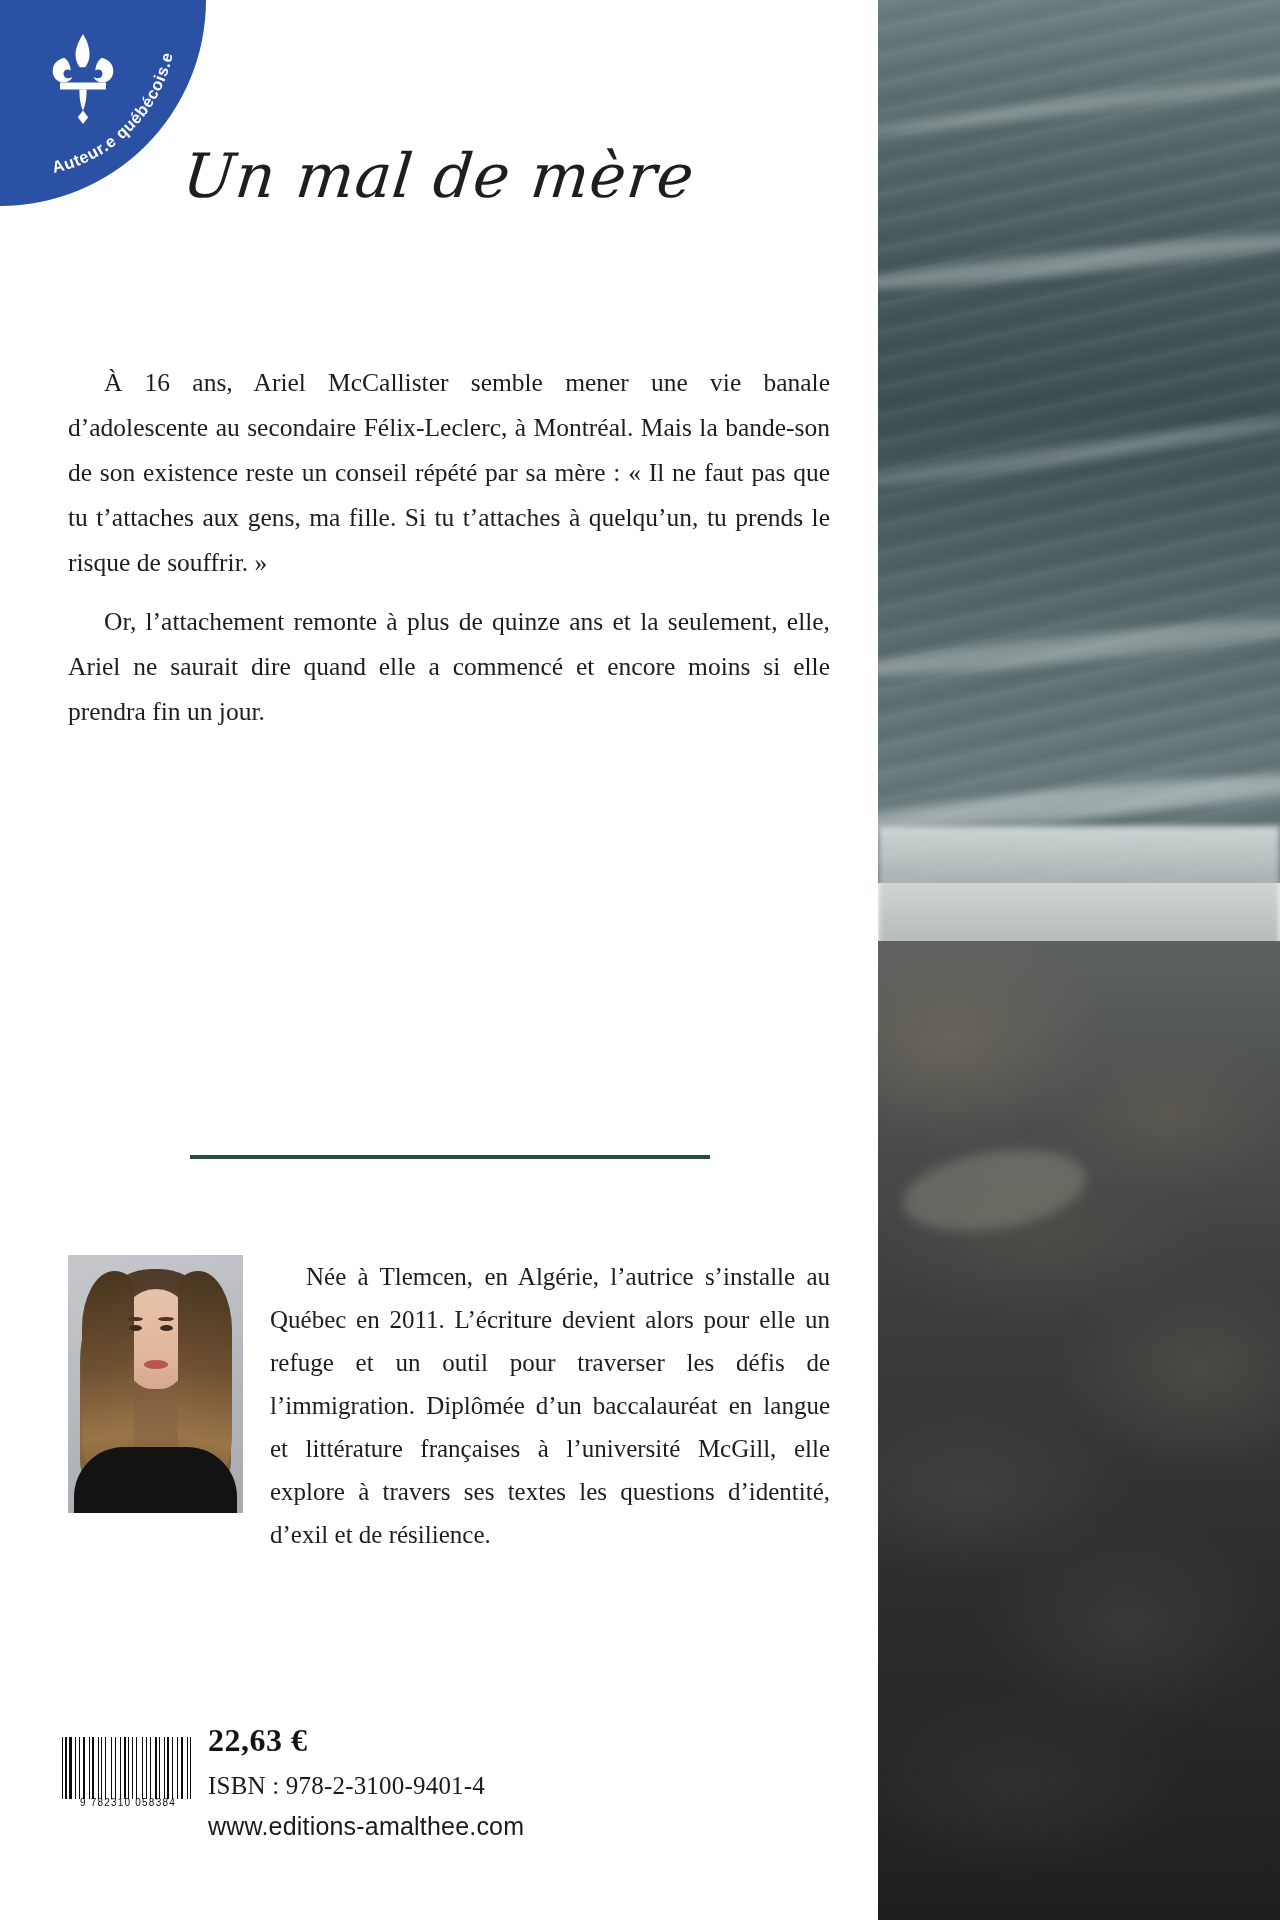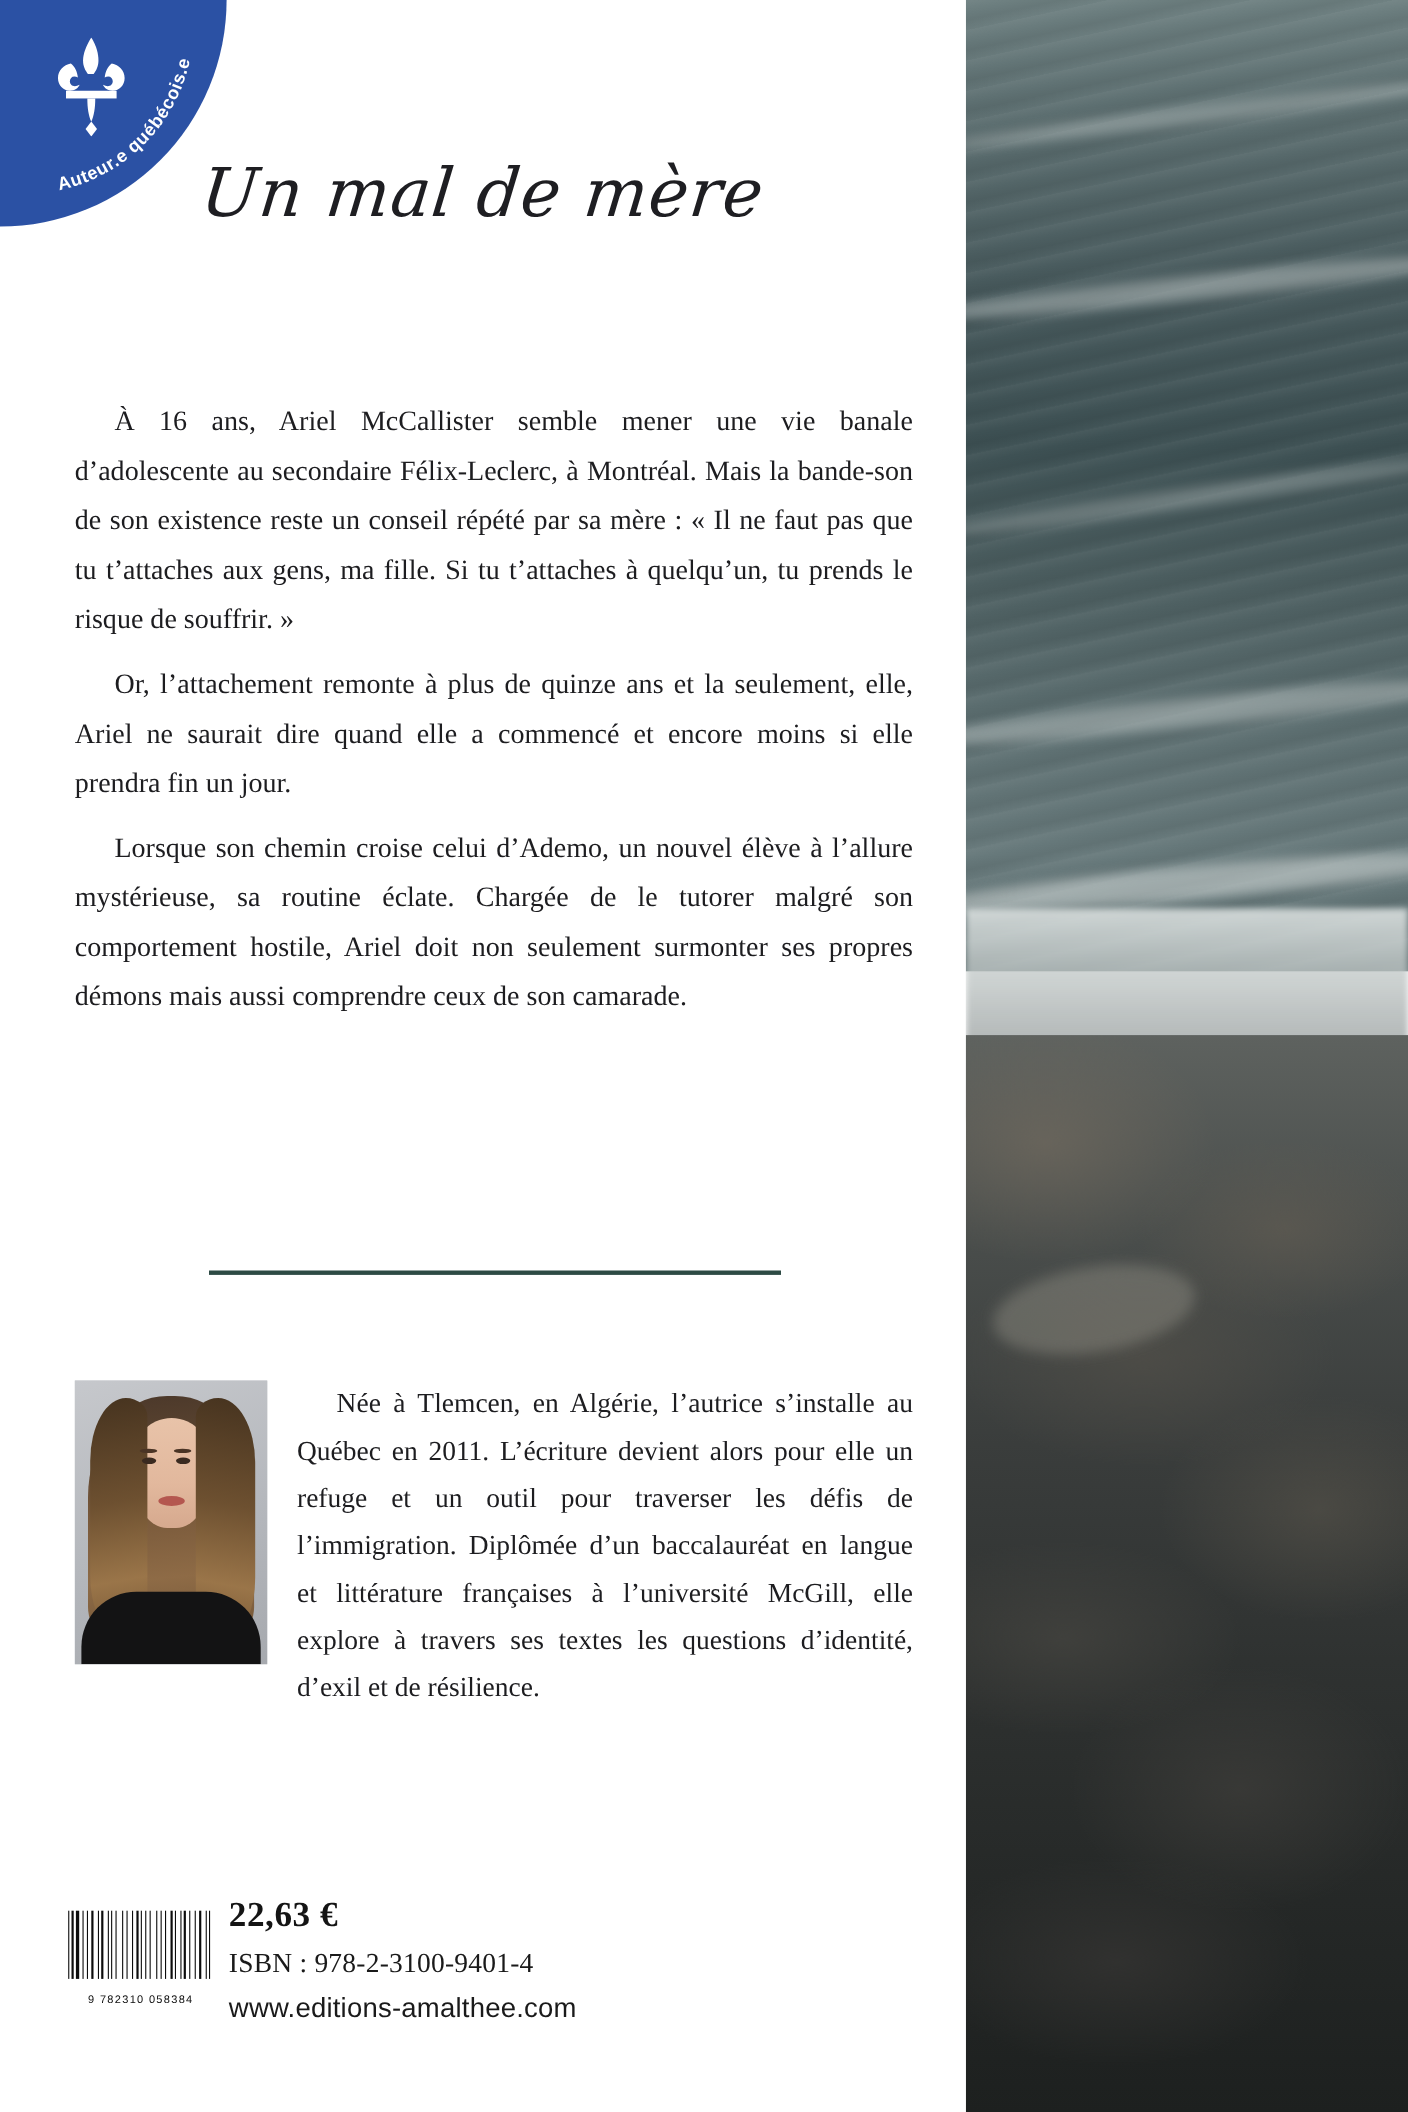--- a/index.html
+++ b/index.html
@@ -306,21 +306,21 @@
     align-items: flex-start;
   }
   .barcode .bars i {
     display: block;
     height: 62px;
     background: #0c0c0c;
   }
   .barcode .digits {
     position: absolute;
     left: 0;
-    top: 76px;
+    top: 60px;
     width: 132px;
     font-family: "Liberation Sans", sans-serif;
     font-size: 10px;
     letter-spacing: 1.2px;
     color: #0c0c0c;
     text-align: center;
     white-space: nowrap;
   }
 
   .price {
@@ -369,21 +369,20 @@
     <div class="rock-shine"></div>
   </div>
 
   <div class="content">
 
     <div class="title">Un mal de mère</div>
 
     <div class="blurb" id="blurb">
         <p>À 16 ans, Ariel McCallister semble mener une vie banale d’adolescente au secondaire Félix-Leclerc, à Montréal. Mais la bande-son de son existence reste un conseil répété par sa mère : « Il ne faut pas que tu t’attaches aux gens, ma fille. Si tu t’attaches à quelqu’un, tu prends le risque de souffrir. »</p>
         <p>Or, l’attachement remonte à plus de quinze ans et la seulement, elle, Ariel ne saurait dire quand elle a commencé et encore moins si elle prendra fin un jour.</p>
-        <p>Lorsque son chemin croise celui d’Ademo, un nouvel élève à l’allure mystérieuse, sa routine éclate. Chargée de le tutorer malgré son comportement hostile, Ariel doit non seulement surmonter ses propres démons mais aussi comprendre ceux de son camarade.</p>
       </div>
 
     <div class="divider"></div>
 
     <div class="bio-block">
       <div class="bio-photo">
         <div class="bg"></div>
         <div class="hair-back"></div>
         <div class="face"></div>
         <div class="hair-front-l"></div>

